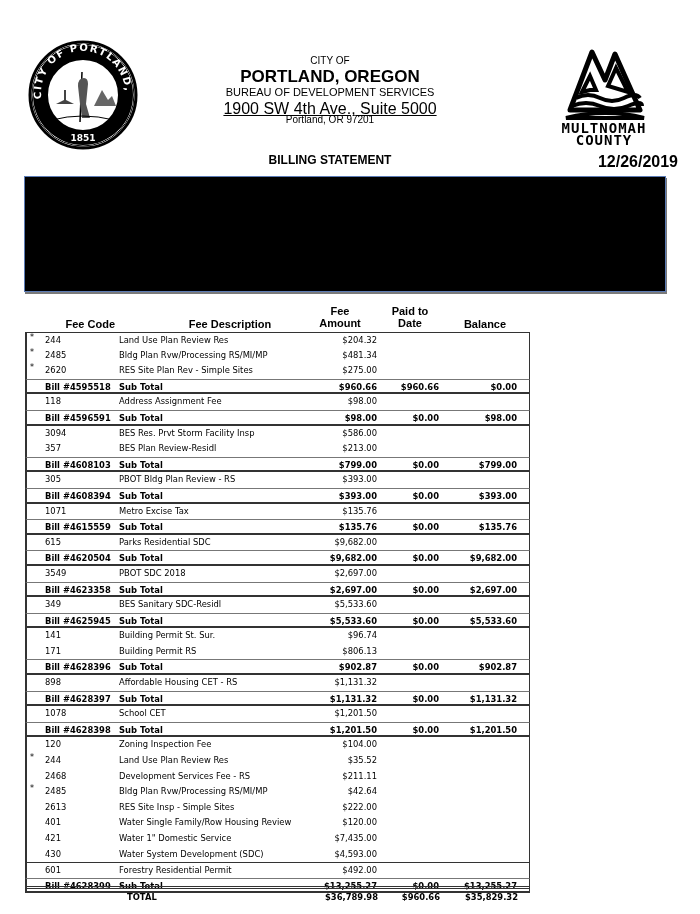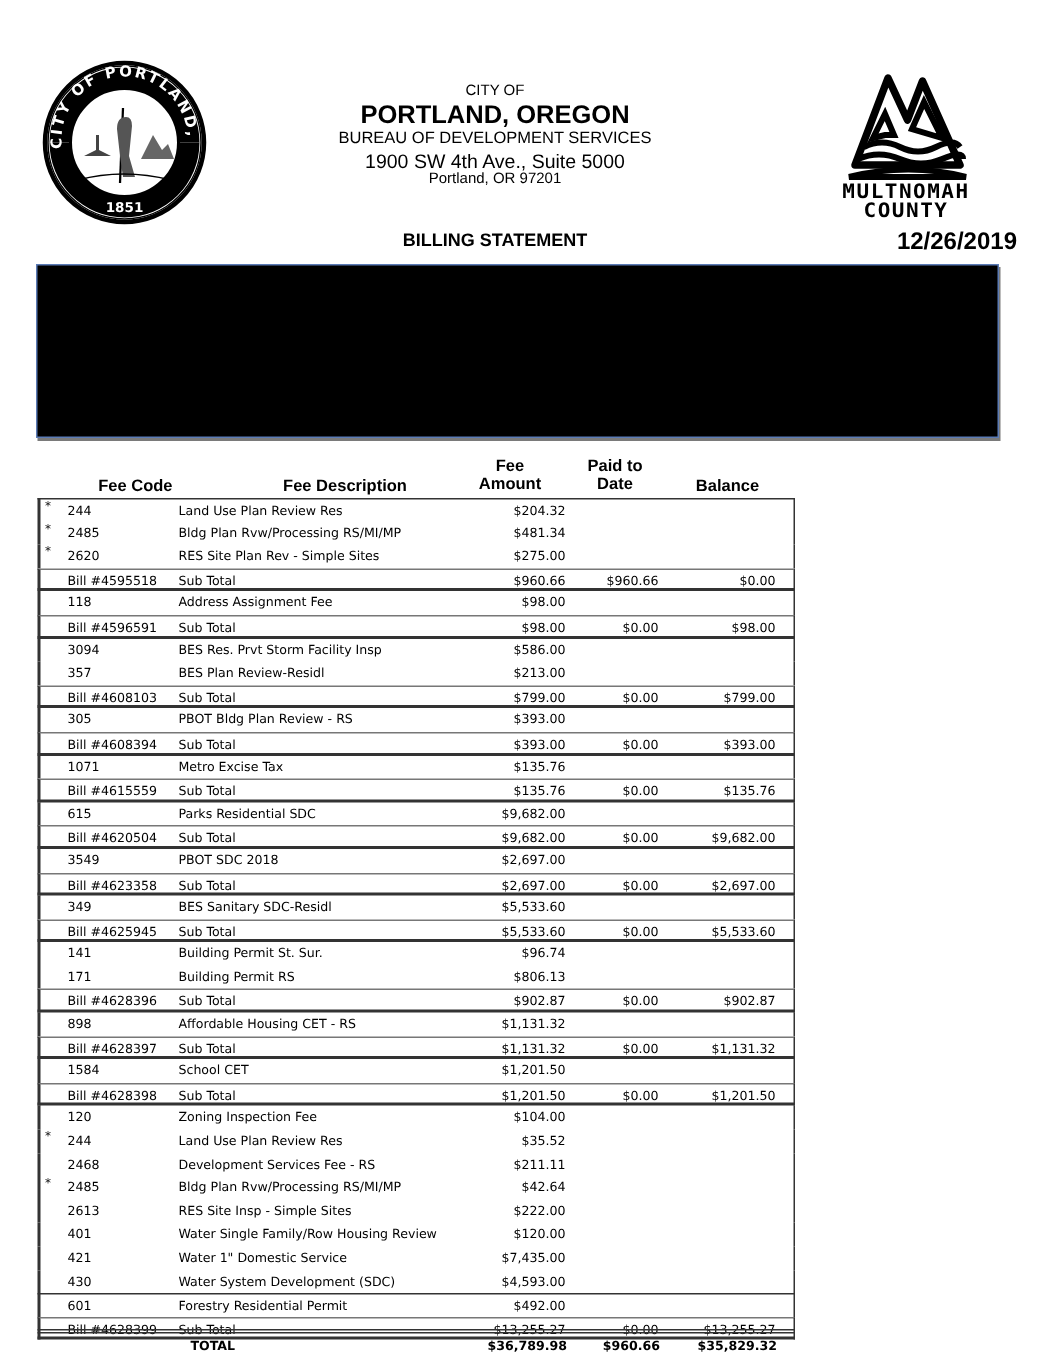--- a/index.html
+++ b/index.html
@@ -4,35 +4,35 @@
 <style>
   html, body { margin: 0; padding: 0; background: #ffffff; }
   body { width: 700px; height: 914px; position: relative; overflow: hidden; font-family: "Liberation Sans", sans-serif; color: #000; }
   .seal { position: absolute; left: 28px; top: 40px; width: 110px; height: 110px; }
   .mc-logo { position: absolute; left: 530px; top: 40px; width: 150px; height: 110px; }
   .mc-text { position: absolute; left: 524px; top: 122px; width: 160px; text-align: center; font-family: "DejaVu Sans Mono", monospace; font-weight: bold; font-size: 14px; line-height: 13px; letter-spacing: 1px; transform: scaleY(0.95); }
   .hdr { position: absolute; left: 180px; width: 300px; text-align: center; }
   .h-cityof { top: 55px; font-size: 10px; }
   .h-city { top: 67px; font-size: 17px; font-weight: bold; }
   .h-bureau { top: 86px; font-size: 11px; }
-  .h-addr1 { top: 100px; font-size: 13px; }
+  .h-addr1 { top: 100px; font-size: 16px; text-decoration: underline; }
   .h-addr2 { top: 114px; font-size: 10px; }
   .h-title { position: absolute; left: 180px; width: 300px; text-align: center; top: 153px; font-size: 12px; font-weight: bold; }
   .h-date { position: absolute; right: 22px; top: 153px; font-size: 16px; font-weight: bold; }
   .redact { position: absolute; left: 24px; top: 176px; width: 640px; height: 114px; background: #000; border: 1px solid #5b7bb5; box-shadow: 1px 2px 0 #7a7a7a; }
   .colhdr { position: absolute; font-size: 11px; font-weight: bold; text-align: center; line-height: 12px; }
   .ch-code { left: 45px; width: 70px; top: 318px; text-align: right; }
   .ch-desc { left: 150px; width: 160px; top: 318px; }
   .ch-amt { left: 315px; width: 60px; top: 305px; }
   .ch-paid { left: 385px; width: 60px; top: 305px; }
   .ch-bal { left: 455px; width: 60px; top: 318px; }
   .tbl { position: absolute; left: 25px; top: 332px; width: 505px; }
   .row { position: relative; height: 15.6px; font-family: "DejaVu Sans", sans-serif; font-size: 8.4px; line-height: 15.6px; border-left: 2px solid #333; border-right: 1px solid #333; box-sizing: border-box; }
   .row.first { border-top: 1px solid #333; }
-  .row.sub { font-weight: normal; border-top: 1px solid #777; border-bottom: 2px solid #333; }
+  .row.sub { font-weight: bold; border-top: 1px solid #777; border-bottom: 2px solid #333; }
   .row .star { position: absolute; left: 3px; top: -3px; font-size: 8px; }
   .row .code { position: absolute; left: 18px; }
   .row .desc { position: absolute; left: 92px; }
   .row .amt { position: absolute; right: 152px; }
   .row .paid { position: absolute; right: 90px; }
   .row .bal { position: absolute; right: 12px; }
   .total { position: absolute; left: 25px; width: 505px; top: 886px; height: 16px; font-family: "DejaVu Sans", sans-serif; font-size: 8.4px; font-weight: bold; line-height: 16px; border-top: 3px double #333; }
   .total .lbl { position: absolute; left: 102px; }
   .total .amt { position: absolute; right: 152px; }
   .total .paid { position: absolute; right: 90px; }
@@ -239,21 +239,21 @@
     </div>
     <div class="row sub">
       <span class="code">Bill #4628397</span>
       <span class="desc">Sub Total</span>
       <span class="amt">$1,131.32</span>
       <span class="paid">$0.00</span>
       <span class="bal">$1,131.32</span>
     </div>
     <div class="row">
       <span class="star"></span>
-      <span class="code">1584</span>
+      <span class="code">1078</span>
       <span class="desc">School CET</span>
       <span class="amt">$1,201.50</span>
     </div>
     <div class="row sub">
       <span class="code">Bill #4628398</span>
       <span class="desc">Sub Total</span>
       <span class="amt">$1,201.50</span>
       <span class="paid">$0.00</span>
       <span class="bal">$1,201.50</span>
     </div>

